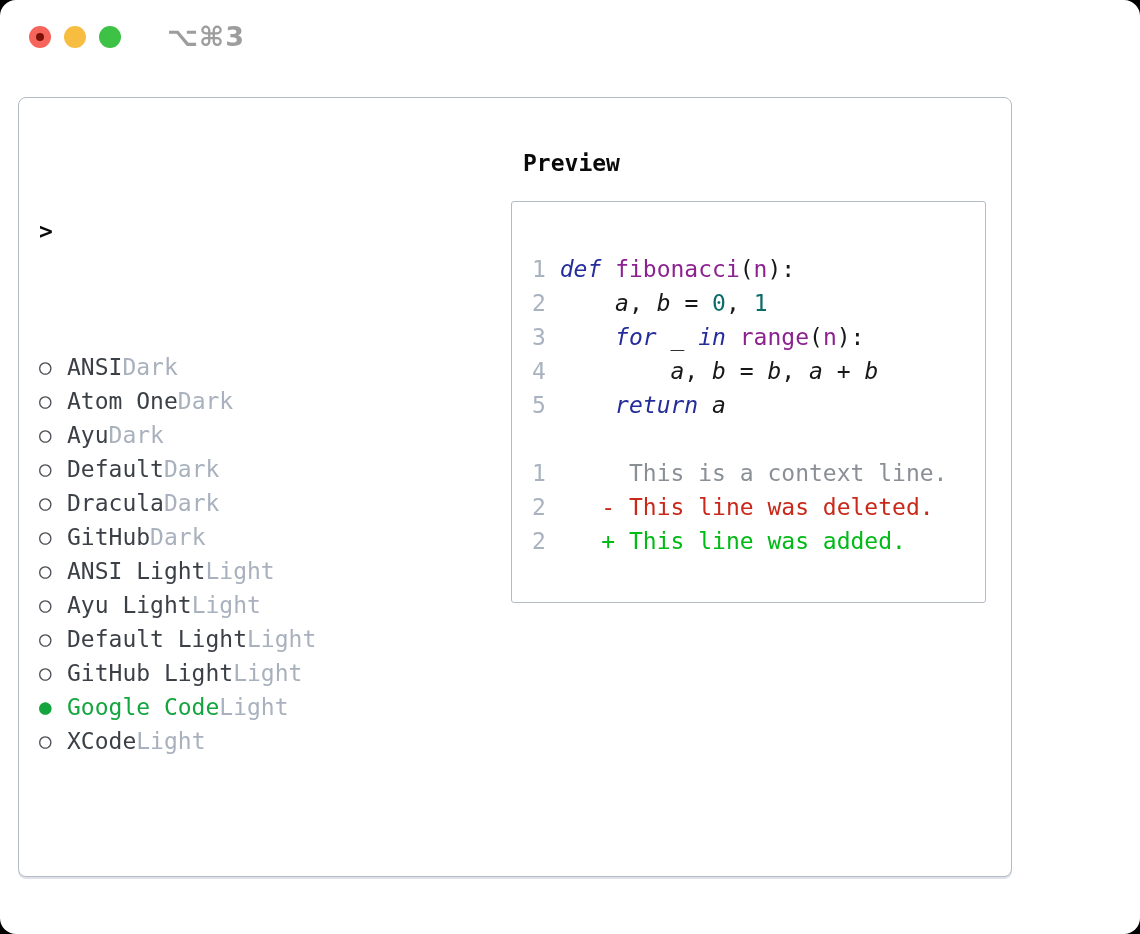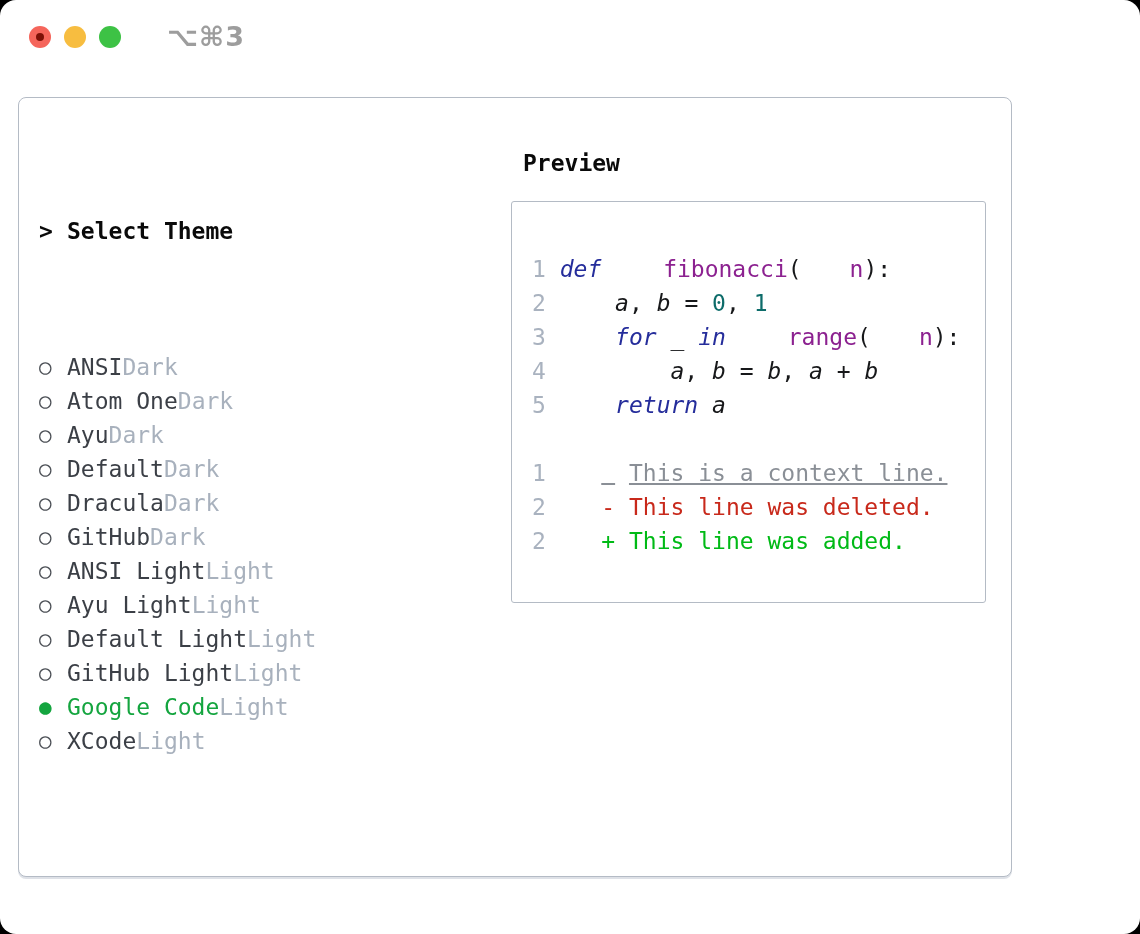--- a/index.html
+++ b/index.html
@@ -71,46 +71,45 @@
     position:absolute;left:492px;top:103px;width:473px;height:400px;
     border:1.5px solid var(--border);border-radius:3px;background:#fff;
   }
   .code{
     position:absolute;left:20px;top:50px;
     font-size:23px;line-height:34px;white-space:pre;color:var(--plain);
   }
   .line{height:34px;}
   .ln{color:var(--line-number);}
   .tok-kw{color:var(--keyword);font-style:italic;}
-  .tok-fn{color:var(--function-name);margin-left:48px;}
+  .tok-fn{color:var(--function-name);}
   .tok-num{color:var(--number-literal);}
   .tok-pln{color:var(--plain);}
   .tok-var{color:var(--plain);font-style:italic;}
-  .diff-context{color:var(--context);text-decoration:underline;}
+  .diff-context{color:var(--context);}
   .diff-deleted{color:var(--deleted);}
   .diff-added{color:var(--added);}
 </style>
 </head>
 <body>
 
 <div class="window">
 
   <div class="titlebar">
     <span class="light light-red"></span>
     <span class="light light-yellow"></span>
     <span class="light light-green"></span>
     <span class="shortcut">⌥⌘3</span>
   </div>
 
   <div class="panel">
 
     <div class="list">
       <div class="row">
         <span class="marker cursor">&gt;</span>
-        <span class="list-title">Select Theme</span>
       </div>
 
       <div id="theme-rows"><div class="row theme-row"><span class="marker radio">○</span><span class="theme-name">ANSI</span> <span class="theme-variant">Dark</span></div><div class="row theme-row"><span class="marker radio">○</span><span class="theme-name">Atom One</span> <span class="theme-variant">Dark</span></div><div class="row theme-row"><span class="marker radio">○</span><span class="theme-name">Ayu</span> <span class="theme-variant">Dark</span></div><div class="row theme-row"><span class="marker radio">○</span><span class="theme-name">Default</span> <span class="theme-variant">Dark</span></div><div class="row theme-row"><span class="marker radio">○</span><span class="theme-name">Dracula</span> <span class="theme-variant">Dark</span></div><div class="row theme-row"><span class="marker radio">○</span><span class="theme-name">GitHub</span> <span class="theme-variant">Dark</span></div><div class="row theme-row"><span class="marker radio">○</span><span class="theme-name">ANSI Light</span> <span class="theme-variant">Light</span></div><div class="row theme-row"><span class="marker radio">○</span><span class="theme-name">Ayu Light</span> <span class="theme-variant">Light</span></div><div class="row theme-row"><span class="marker radio">○</span><span class="theme-name">Default Light</span> <span class="theme-variant">Light</span></div><div class="row theme-row"><span class="marker radio">○</span><span class="theme-name">GitHub Light</span> <span class="theme-variant">Light</span></div><div class="row theme-row selected"><span class="marker radio">●</span><span class="theme-name">Google Code</span> <span class="theme-variant">Light</span></div><div class="row theme-row"><span class="marker radio">○</span><span class="theme-name">XCode</span> <span class="theme-variant">Light</span></div></div>
 
       <div class="spacer"></div>
 
       
 
       
 

